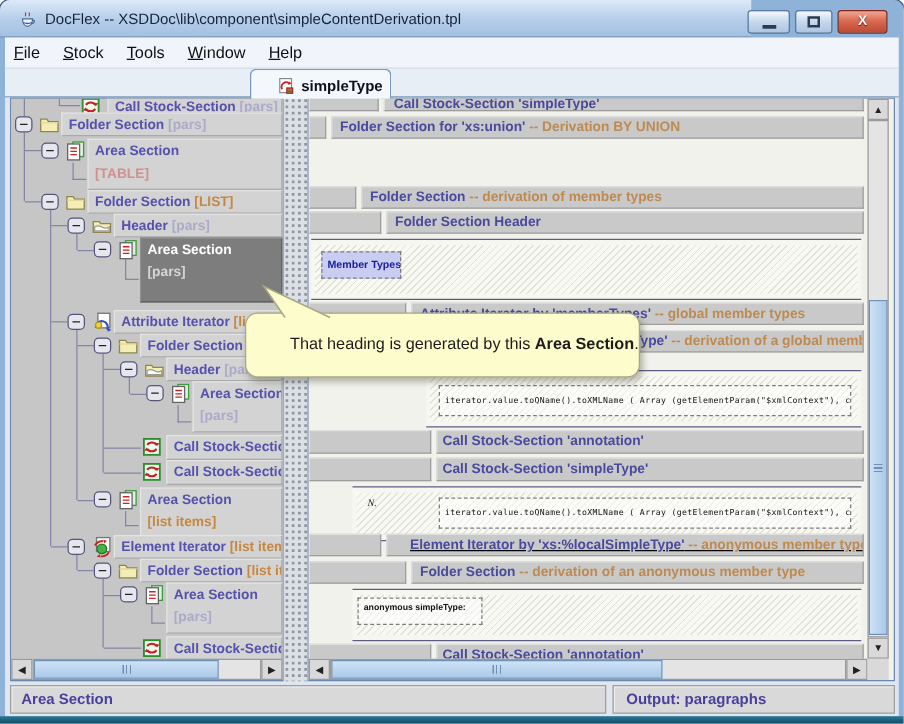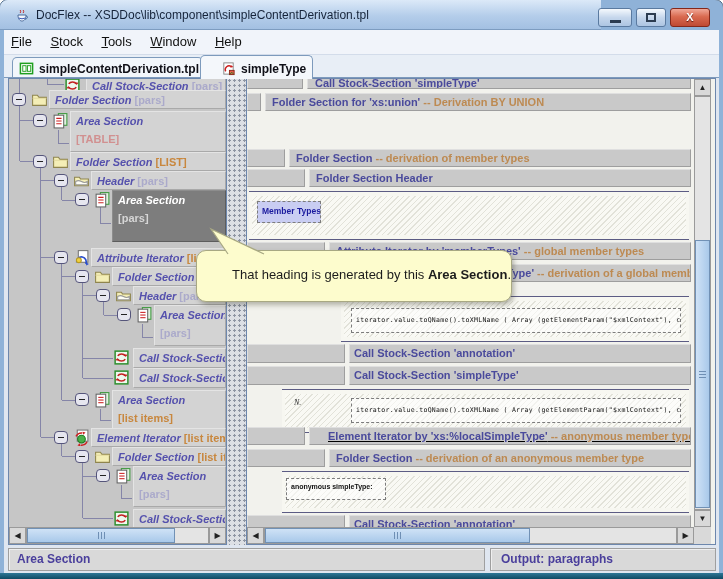--- a/index.html
+++ b/index.html
@@ -42,21 +42,21 @@
   .rpanel{left:246px;top:78px;width:470px;height:467px;background:#f2f2ed;}
   .editor-viewport{left:0;top:0;width:447px;height:448px;overflow:hidden;background:#f2f2ed;}
   
   .tree-line{background:#8585a8;}
   .expander{width:14px;height:13px;border:1px solid #55557a;border-radius:4px;background:#e6e6ef;}
   .expander i{position:absolute;left:3px;top:5px;width:6px;height:1px;background:#222;}
   .tree-icon{width:17px;height:17px;}
   .tree-cell{background:#d3d3d3;border:1px solid;border-color:#e4e4e4 #a9a9a9 #a9a9a9 #e4e4e4;
     padding:1px 5px;font-size:11px;font-weight:bold;white-space:nowrap;overflow:hidden;line-height:17px;}
   .tree-cell.sel{background:#7d7d7d;border-color:#8d8d8d #5d5d5d #5d5d5d #8d8d8d;}
-  .tname{color:#5551ad;font-style:italic;} .sel .tname{color:#ffffff;}
+  .tname{color:#5551ad;} .sel .tname{color:#ffffff;}
   .sfx-pars{color:#abaacb;} .sfx-list{color:#c8873e;} .sfx-table{color:#d19090;}
   .sel .sfx-pars{color:#d6d6d6;}
   .tline2{line-height:19px;}
   
   .bar-cell{background:#c9c9c9;border:1px solid;border-color:#dfdfdf #9e9e9e #9e9e9e #dfdfdf;
     font-size:11px;font-weight:bold;white-space:nowrap;overflow:hidden;line-height:16px;}
   .bar-title{color:#4a4a9c;} .bar-suffix{color:#bd8a52;}
   .block{background:#f7f7f1;border-top:1px solid #5c5c84;border-bottom:1px solid #5c5c84;}
   .hatch{position:absolute;left:3px;right:3px;top:4px;bottom:4px;
     background:repeating-linear-gradient(135deg,#f9f9f4 0 3px,#e2e2d9 3px 4px);}
@@ -114,27 +114,20 @@
   <div class="abs menubar">
     <span class="menu-item"><span class="mn">F</span><span>ile</span></span>
     <span class="menu-item"><span class="mn">S</span><span>tock</span></span>
     <span class="menu-item"><span class="mn">T</span><span>ools</span></span>
     <span class="menu-item"><span class="mn">W</span><span>indow</span></span>
     <span class="menu-item"><span class="mn">H</span><span>elp</span></span>
   </div>
 
   <div class="abs tabbar"></div>
   <div class="abs tabline"></div>
-  <div class="abs tab tab1">
-    <svg width="15" height="15" viewBox="0 0 16 16">
-      <rect x="1.5" y="2.5" width="13" height="11" fill="#fff" stroke="#1f9f1f" stroke-width="1.6"></rect>
-      <rect x="4" y="5" width="3.5" height="6" fill="none" stroke="#1f9f1f"></rect>
-      <rect x="9" y="5" width="3.5" height="6" fill="none" stroke="#1f9f1f"></rect>
-    </svg><span>simpleContentDerivation.tpl</span>
-  </div>
   <div class="abs tab tab2">
     <svg width="15" height="15" viewBox="0 0 16 16">
       <rect x="3" y="2" width="10" height="12" fill="#fff" stroke="#888"></rect>
       <path d="M5 11 a4 4 0 0 1 6 -5" fill="none" stroke="#cc2020" stroke-width="1.5"></path>
       <path d="M11 4.5 l2.2 1.8 l-3.2 .9 z" fill="#cc2020"></path>
       <rect x="9" y="10" width="5" height="4.5" fill="#e85a4a" stroke="#8a2a1a"></rect>
       <path d="M9.6 14 l1.9-2 1.9 2" stroke="#2a8a2a" fill="none"></path>
     </svg><span>simpleType</span>
   </div>
 

